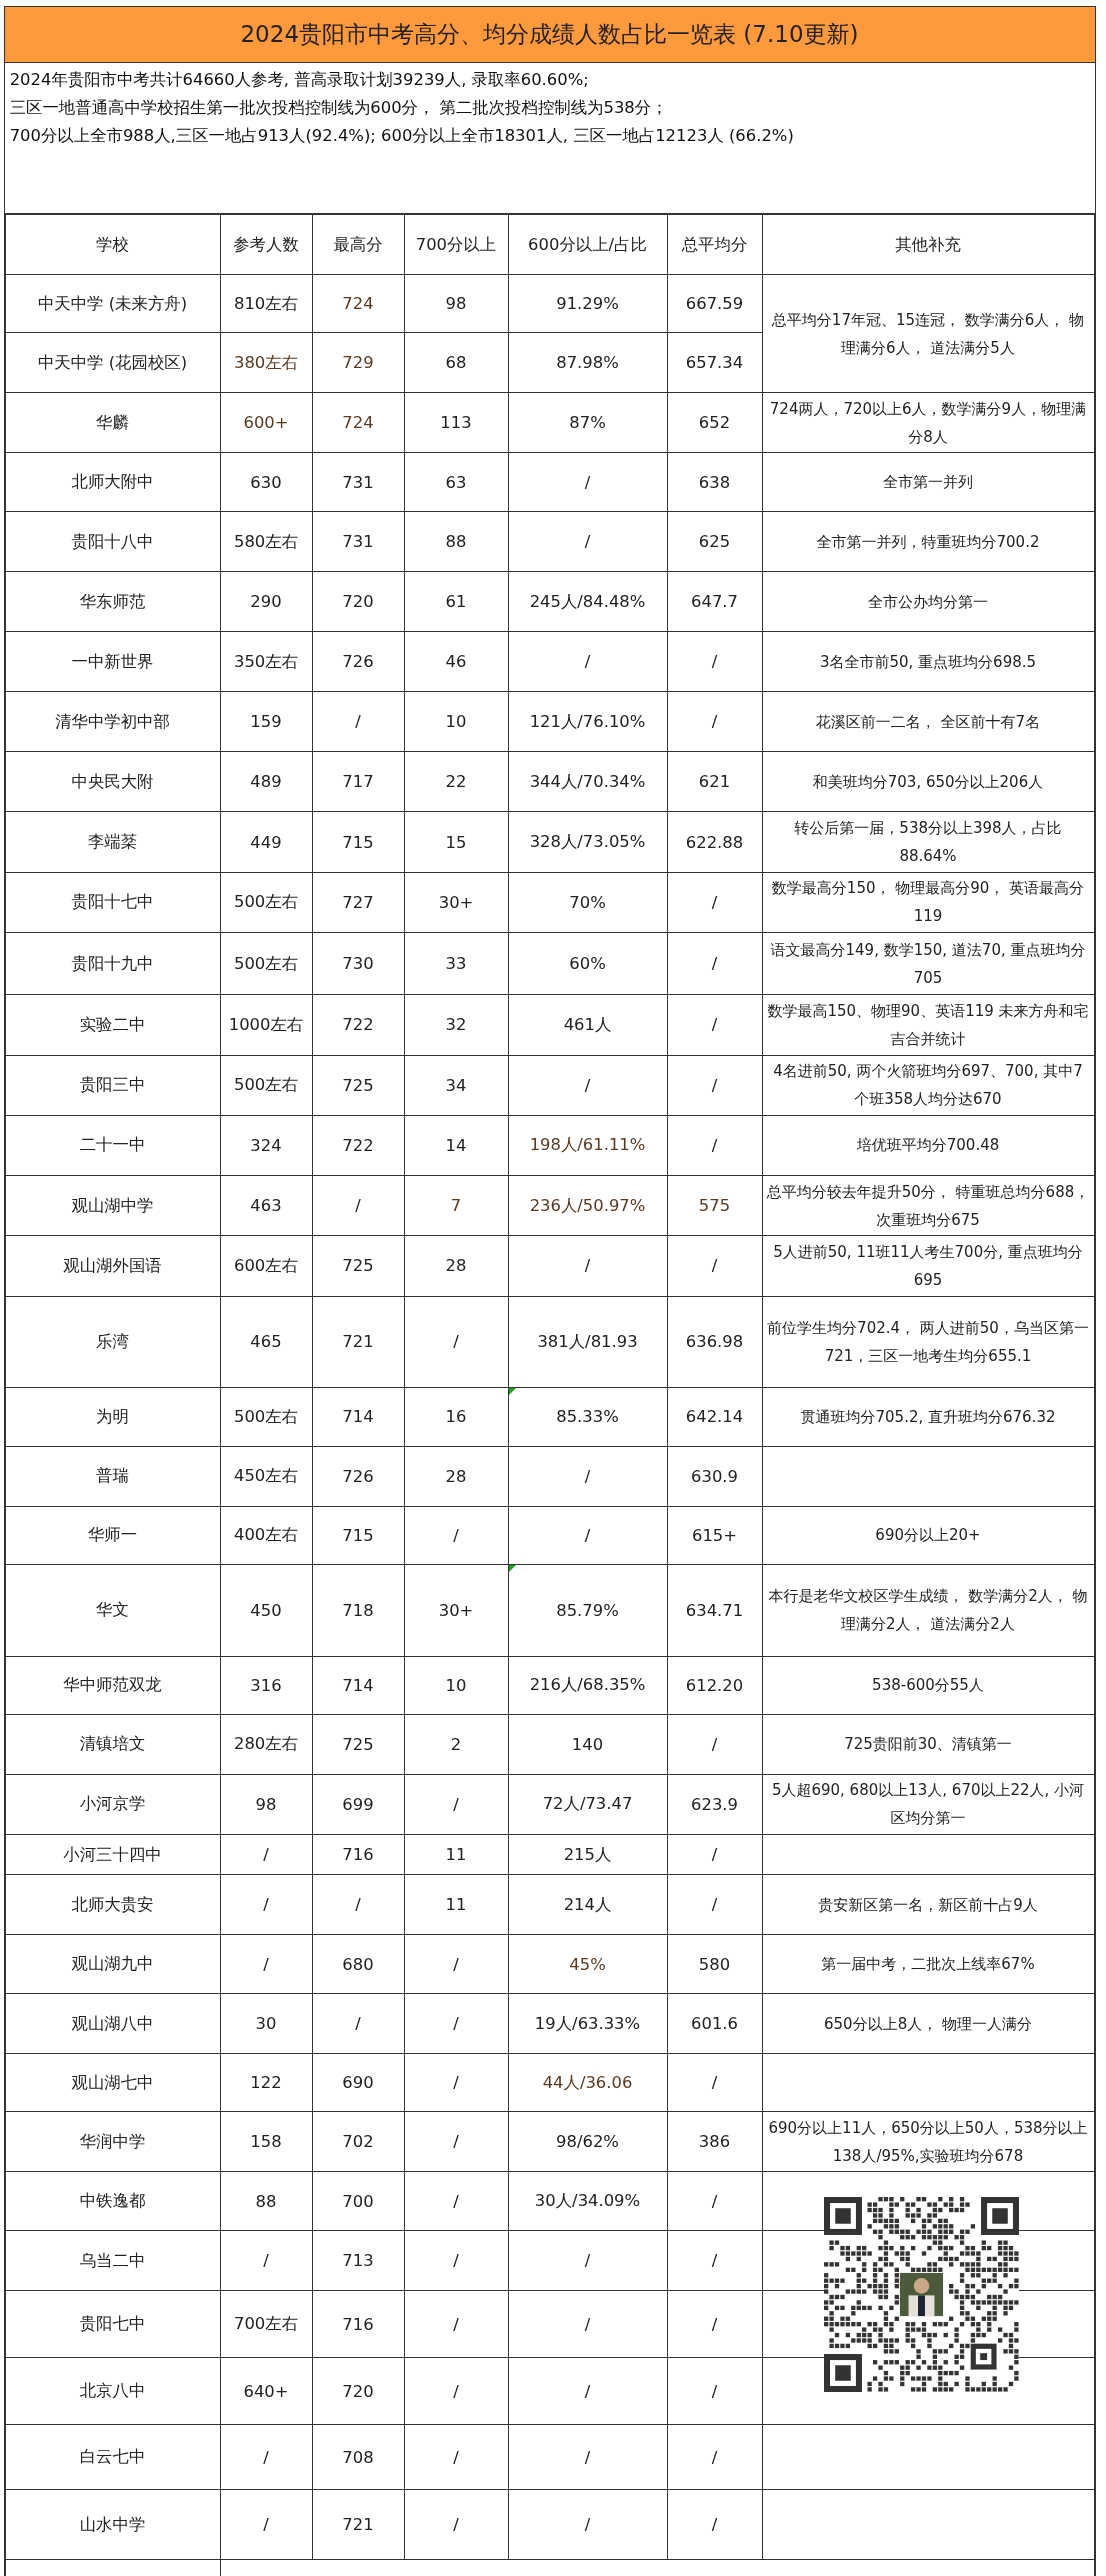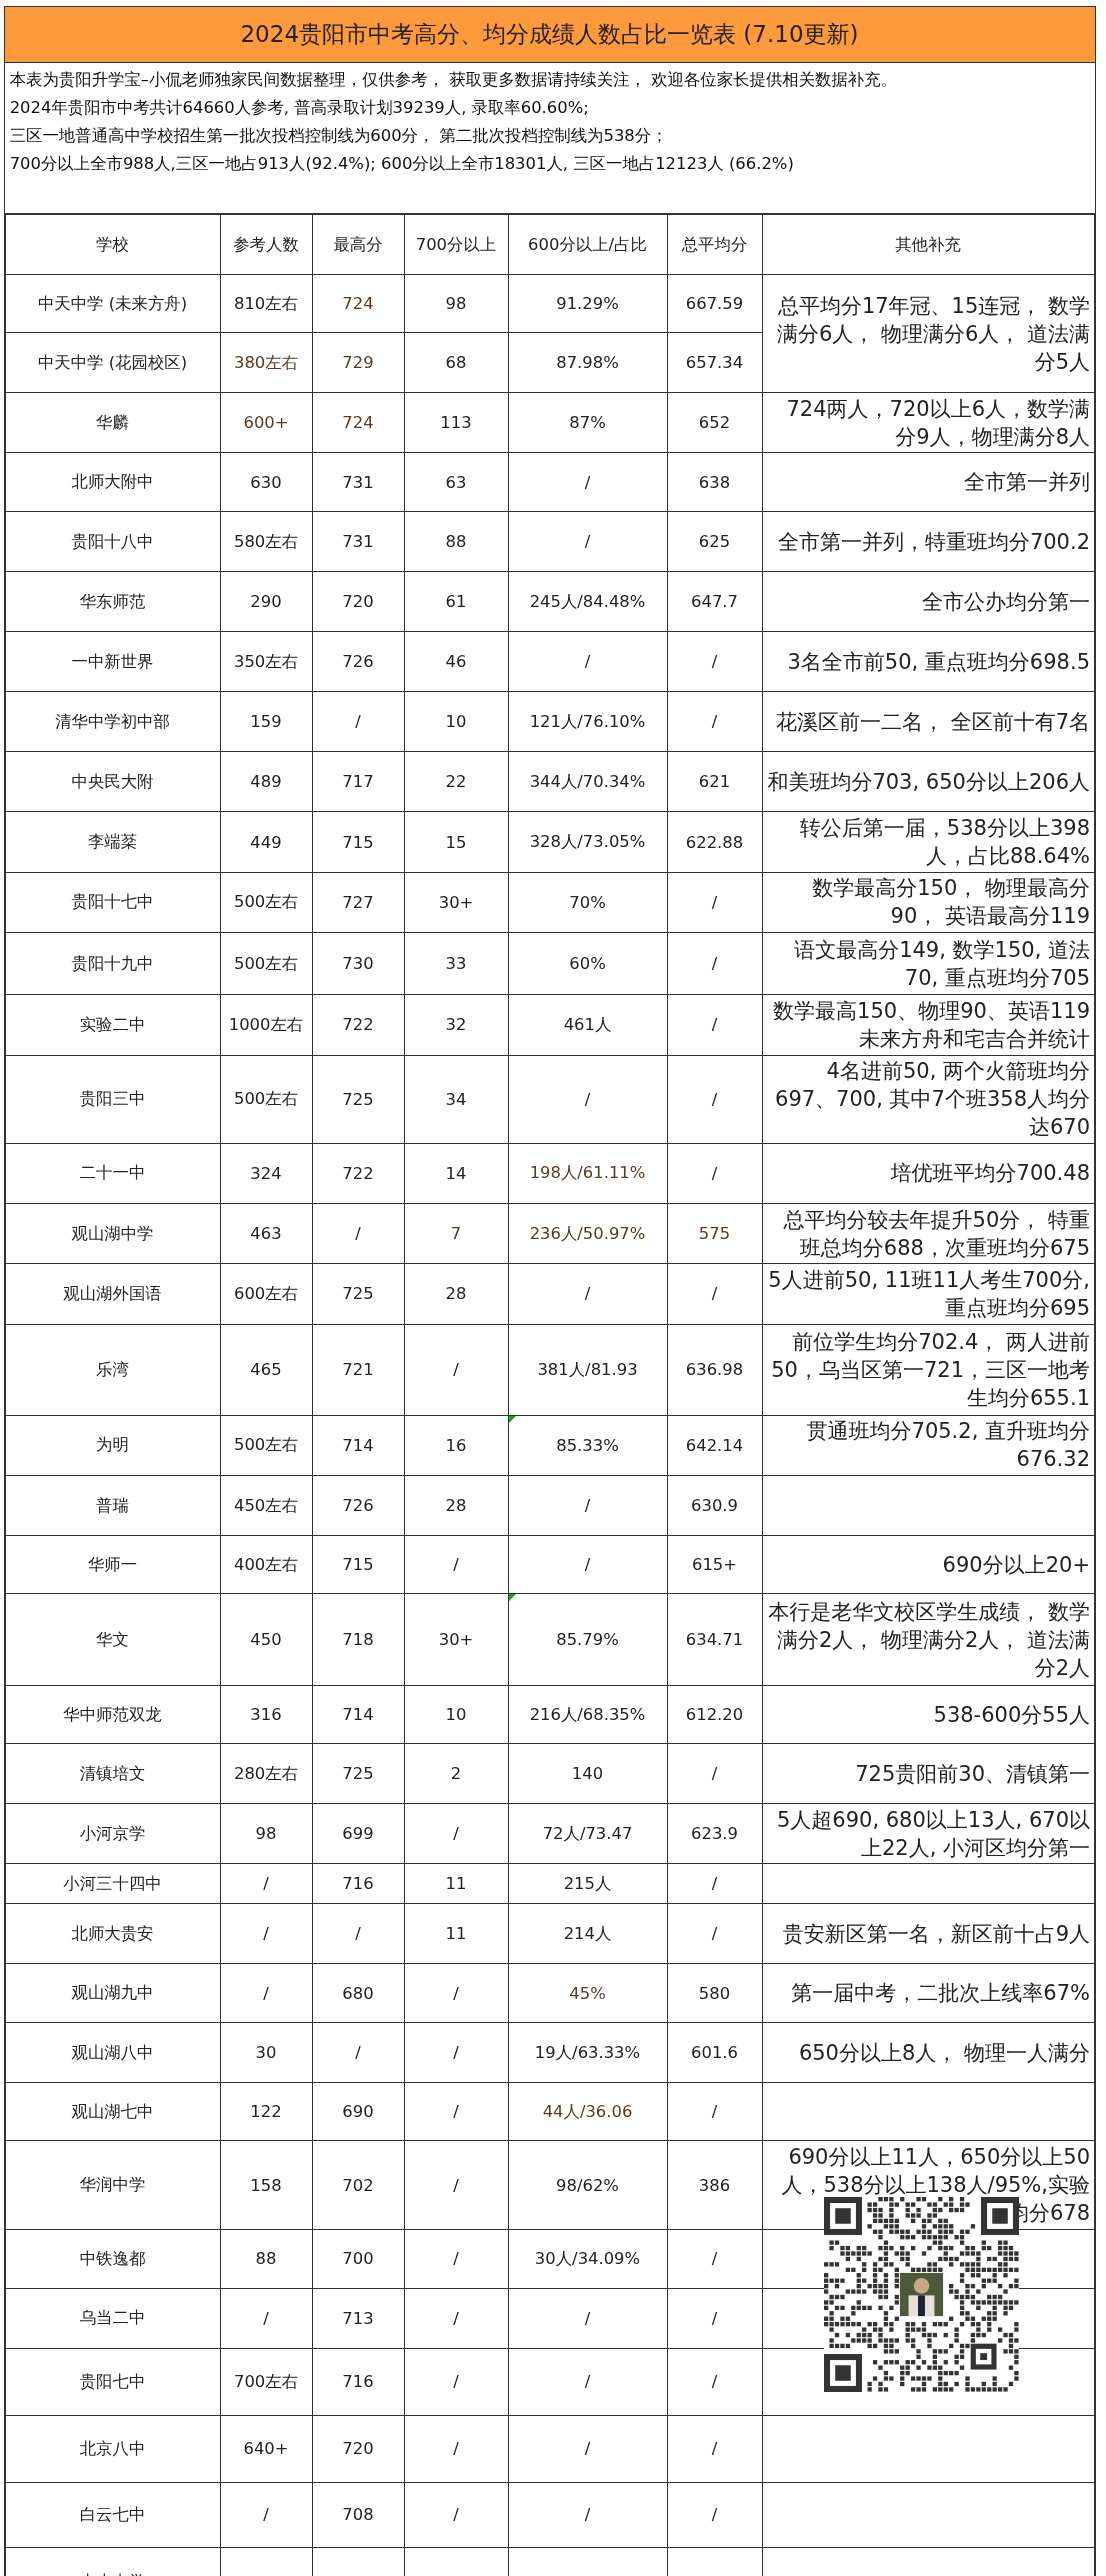--- a/index.html
+++ b/index.html
@@ -8,37 +8,36 @@
     .sheet { position: absolute; left: 3.5px; top: 6px; width: 1092px; border: 1.7px solid #333; border-bottom: none; box-sizing: border-box; }
     .title-bar { height: 55px; background: #FF9A3C; border-bottom: 1.7px solid #333;
                  display: flex; align-items: center; justify-content: center;
                  font-size: 23px; color: #222; }
     .intro { height: 151px; padding: 2.6px 5.2px 0 5.2px; box-sizing: border-box; font-size: 16.4px; line-height: 28px; color: #111; border-bottom: 1.7px solid #333; }
     .intro .red { color: #ff1a1a; font-weight: bold; }
     table { border-collapse: collapse; width: 1089px; table-layout: fixed; }
     td, th { border: 1.3px solid #333; font-weight: normal; font-size: 16.4px; text-align: center;
              vertical-align: middle; padding: 0; color: #222; }
     th { height: 59px; }
-    td.note { text-align: right; padding: 1.7px 3.5px; line-height: 28px; font-size: 21px; }
+    td.note { text-align: center; padding: 1.7px 3.5px; line-height: 28px; font-size: 15px; }
     td.brown { color: #5a3a20; }
     .tri { position: relative; }
     .tri::before { content: ""; position: absolute; left: 0; top: 0; width: 0; height: 0;
                    border-top: 7px solid #1aa31a; border-right: 7px solid transparent; }
     .qr { position: absolute; left: 824px; top: 2197px; width: 195px; height: 195px; background: #fff; }
     .qr svg { display: block; }
     col.c0 { width: 215px; } col.c1 { width: 92px; } col.c2 { width: 92px; } col.c3 { width: 104px; }
     col.c4 { width: 159px; } col.c5 { width: 95px; } col.c6 { width: 332px; }
   </style>
 </head>
 <body>
 
 <div class="sheet">
   <div class="title-bar">2024贵阳市中考高分、均分成绩人数占比一览表 (7.10更新)</div>
   <div class="intro">
-    <div>本表为贵阳升学宝–小侃老师独家民间数据整理，仅供参考， 获取更多数据请持续关注， 欢迎各位家长提供相关数据补充。</div>
     <div>2024年贵阳市中考共计64660人参考, 普高录取计划39239人, 录取率60.60%;</div>
     <div>三区一地普通高中学校招生第一批次投档控制线为600分， 第二批次投档控制线为538分；</div>
     <div>700分以上全市988人,三区一地占913人(92.4%); 600分以上全市18301人, 三区一地占12123人 (66.2%)</div>
   </div>
   <table>
     <colgroup>
       <col class="c0">
         <col class="c1">
         <col class="c2">
         <col class="c3">

